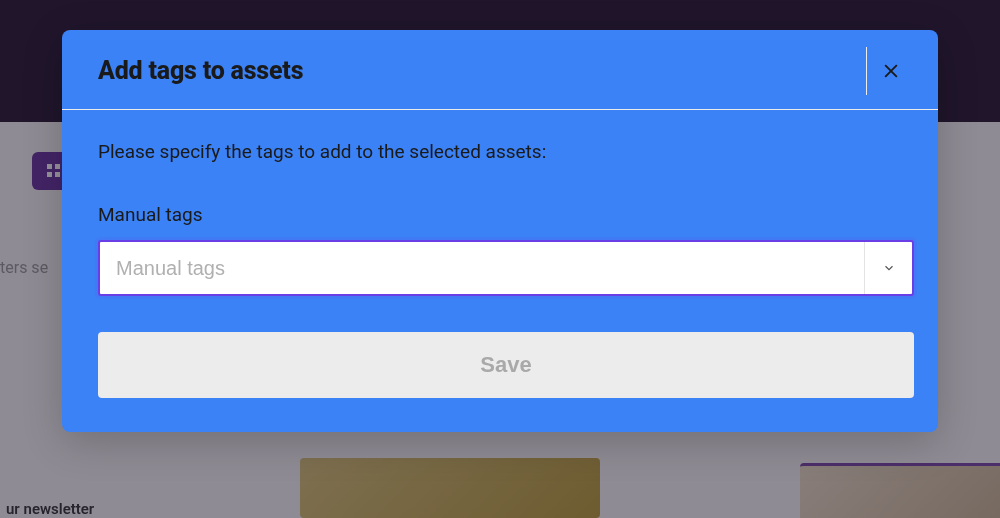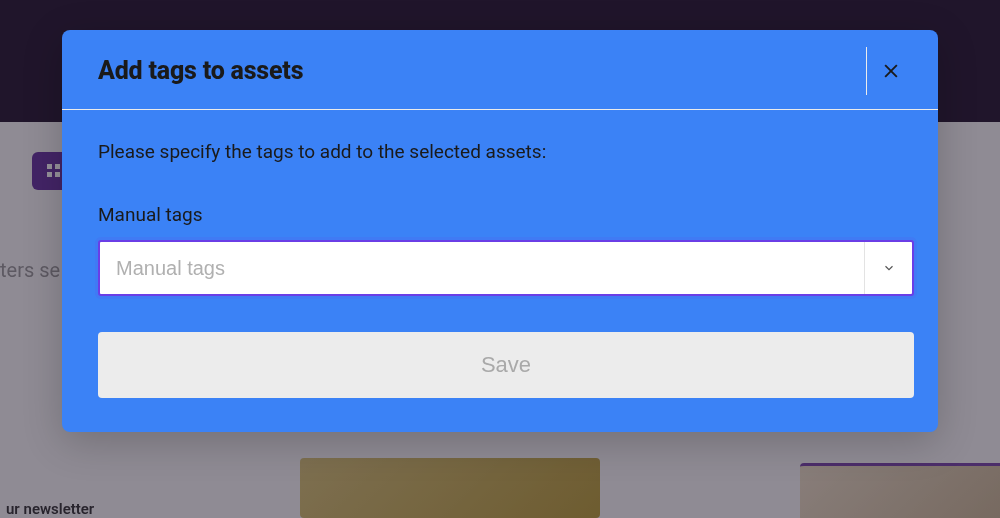--- a/index.html
+++ b/index.html
@@ -48,21 +48,21 @@
         linear-gradient(#fff,#fff) 0 0/5px 5px no-repeat,
         linear-gradient(#fff,#fff) 8px 0/5px 5px no-repeat,
         linear-gradient(#fff,#fff) 0 8px/5px 5px no-repeat,
         linear-gradient(#fff,#fff) 8px 8px/5px 5px no-repeat;
     }
     .backdrop-text {
       position: absolute;
       top: 258px;
       left: 0;
       color: #9a9a9a;
-      font-size: 20px;
+      font-size: 16px;
     }
     .backdrop-newsletter {
       position: absolute;
       bottom: 0;
       left: 0;
       color: #3a3a3a;
       font-size: 15px;
       font-weight: 600;
       padding-left: 6px;
     }
@@ -181,21 +181,21 @@
       stroke-width: 2;
       fill: none;
     }
     .save-btn {
       margin-top: 36px;
       width: 100%;
       height: 66px;
       background: #ececec;
       color: #a9a9a9;
       font-size: 22px;
-      font-weight: 400;
+      font-weight: 700;
       border: none;
       border-radius: 4px;
       cursor: not-allowed;
     }
   </style>
 </head>
 <body>
 
 <div class="backdrop">
   <div class="backdrop-header"></div>

